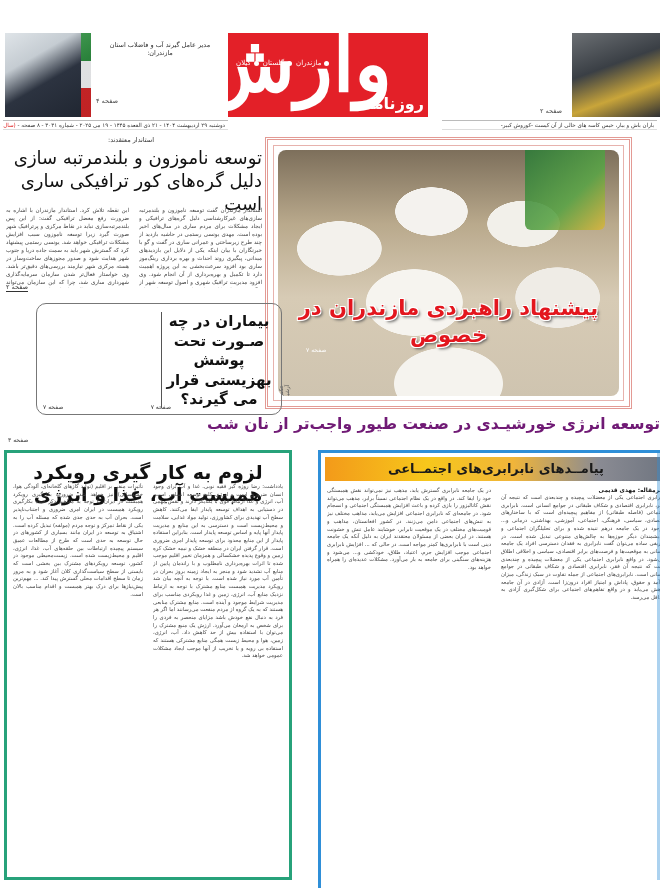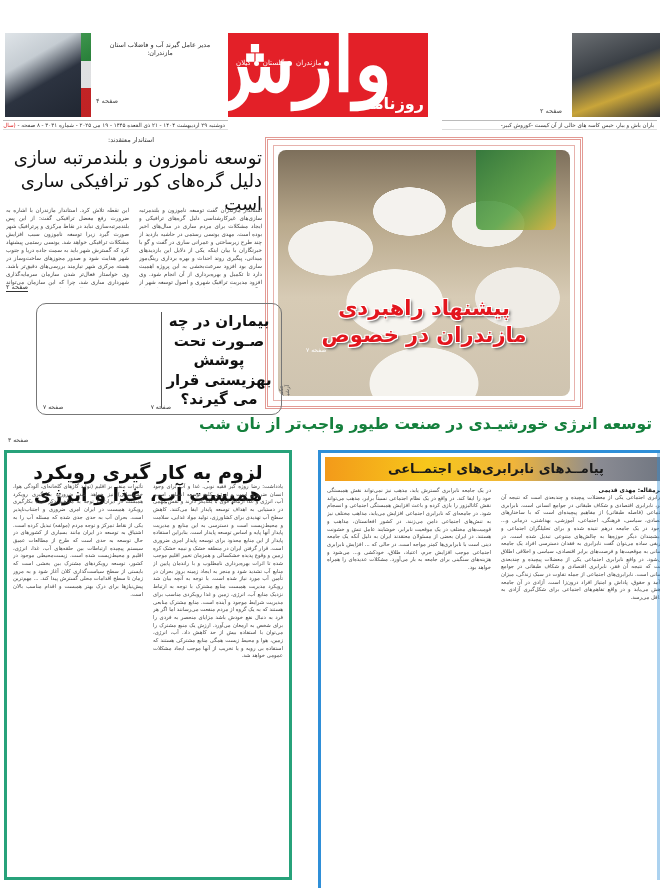--- a/index.html
+++ b/index.html
@@ -33,21 +33,21 @@
 
   .flag { position: absolute; right: 0; top: 0; width: 10px; height: 84px; background: linear-gradient(180deg,#2a8f3a 0%,#2a8f3a 33%,#ffffff 33%,#ffffff 66%,#d22 66%,#d22 100%); opacity: .85; }
 
   
   .datebar { top: 120px; height: 10px; font-size: 5.5px; color: #333; border-top: 1px solid #bbb; border-bottom: 1px solid #ddd; line-height: 9px; white-space: nowrap; overflow: hidden; padding: 0 3px; }
   .datebar-left { left: 3px; width: 225px; }
   .datebar-right { left: 442px; width: 215px; }
   .datebar .hl { color: #d22; }
 
   
-  .feature-frame { left: 265px; top: 137px; width: 318px; height: 272px; border: 3px double #e39a94; padding: 6px; }
+  .feature-frame { left: 265px; top: 137px; width: 367px; height: 272px; border: 3px double #e39a94; padding: 6px; }
   .feature-inner { position: absolute; inset: 5px; border: 1px solid #e7b2ad; }
   .feature-photo { position: absolute; left: 10px; top: 10px; right: 10px; bottom: 10px; border-radius: 8px; overflow: hidden;
     background:
       radial-gradient(ellipse 70px 45px at 18% 40%, #f3f1ec 60%, transparent 61%),
       radial-gradient(ellipse 60px 40px at 45% 25%, #f4f2ee 60%, transparent 61%),
       radial-gradient(ellipse 60px 38px at 72% 30%, #f2f0ea 60%, transparent 61%),
       radial-gradient(ellipse 80px 55px at 40% 62%, #f6f4ef 60%, transparent 61%),
       radial-gradient(ellipse 70px 50px at 82% 60%, #efece6 60%, transparent 61%),
       radial-gradient(ellipse 90px 60px at 50% 95%, #f5f3ee 60%, transparent 61%),
       linear-gradient(180deg,#7d6f5b 0%,#b9a98c 30%,#d7cbb5 60%,#cfc4b0 100%);
@@ -70,21 +70,21 @@
   .pair-right { position: absolute; right: 6px; top: 8px; width: 112px; text-align: center; }
   .pair-right .big { font-size: 15px; font-weight: bold; line-height: 1.3; color: #111; }
   .pair-left { position: absolute; left: 6px; top: 6px; width: 114px; text-align: center; }
   .pair-left .kicker { font-size: 5.6px; line-height: 7px; color: #333; margin-bottom: 3px; }
   .pair-left .big { font-size: 15px; font-weight: bold; line-height: 1.3; color: #111; }
   .pair-page { position: absolute; bottom: 4px; font-size: 6px; color: #333; }
 
   .page-ref-3 { left: 8px; top: 436px; font-size: 6px; color: #333; }
 
   
-  .secondary-headline { left: 150px; top: 415px; width: 510px; text-align: right; font-size: 15.5px; font-weight: bold; color: #15803d; padding-right: 8px; }
+  .secondary-headline { left: 150px; top: 415px; width: 510px; text-align: right; font-size: 15.5px; font-weight: bold; color: #701a75; }
 
   
   .panel-left { left: 4px; top: 450px; width: 288px; height: 430px; border: 3px solid #27a27a; background: #fff; }
   .panel-left-title { position: absolute; left: 0; right: 0; top: 8px; text-align: center; font-size: 19px; font-weight: bold; color: #111; }
   .panel-cols { position: absolute; left: 6px; right: 6px; top: 30px; bottom: 6px; display: flex; gap: 10px; }
   .panel-cols p { flex: 1; font-size: 5.3px; line-height: 7.7px; color: #444; text-align: justify; overflow: hidden; }
 
   .panel-right { left: 318px; top: 450px; width: 356px; height: 548px; border: 3px solid #2f8fd8; background: #fff; }
   .panel-right-banner { position: absolute; left: 4px; right: 4px; top: 4px; height: 24px; background: linear-gradient(90deg,#f39a1a 0%,#f7c71b 30%,#f0b53a 55%,#8a8b93 80%,#6f7580 100%); }
   .panel-right-title { position: absolute; left: 0; right: 0; top: 0; line-height: 24px; text-align: center; font-size: 13px; font-weight: bold; color: #1a1a1a; }

